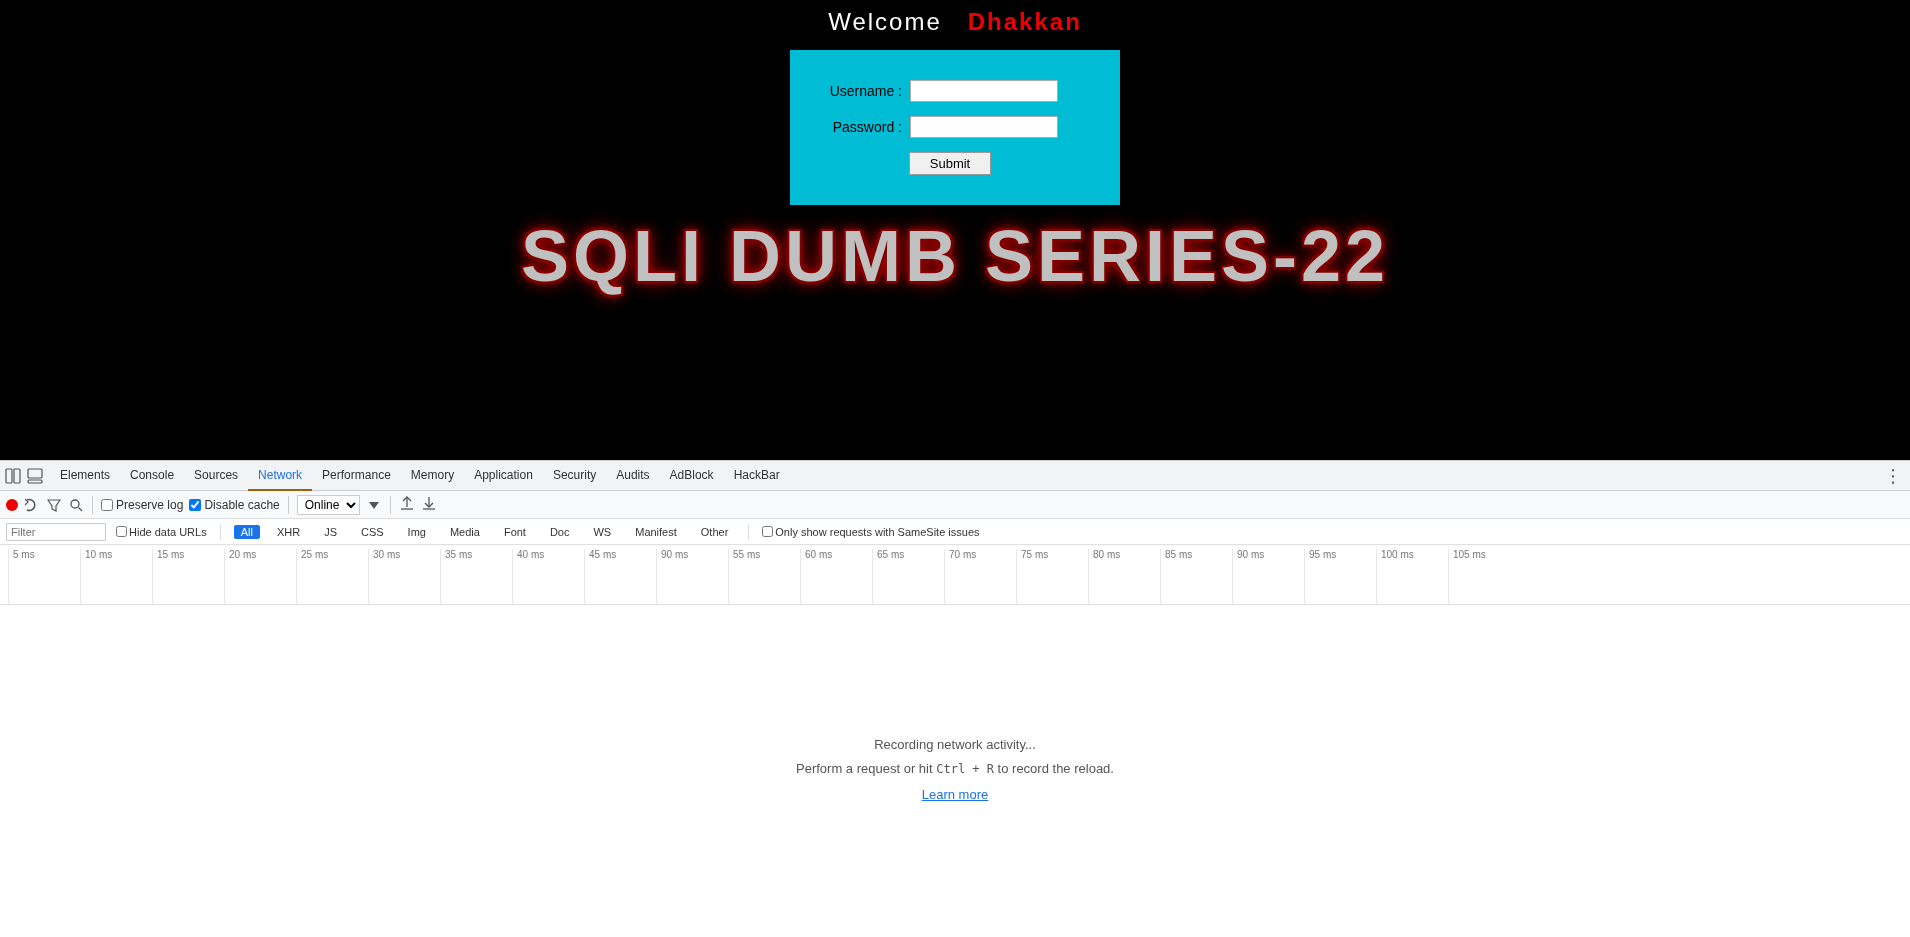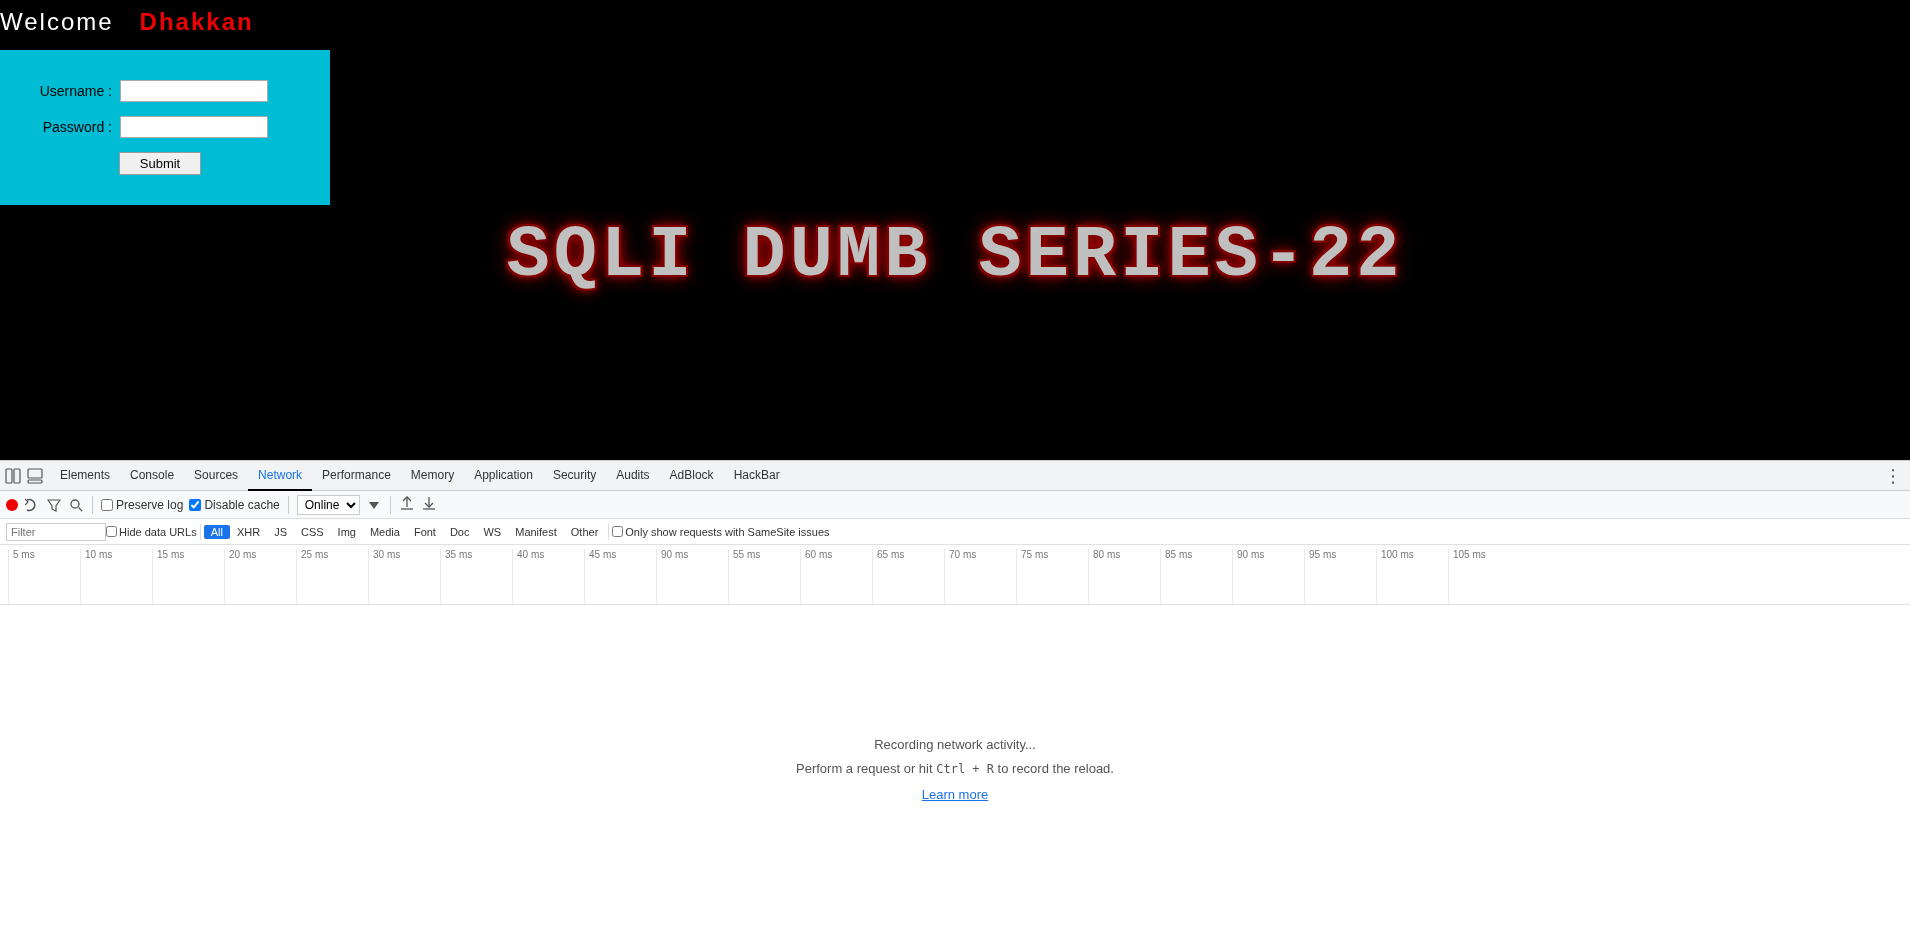--- a/index.html
+++ b/index.html
@@ -6,21 +6,21 @@
     body { width: 1910px; height: 937px; overflow: hidden; background: #000; font-family: Arial, sans-serif; }
 
     
     #browser-page {
       position: relative;
       width: 1910px;
       height: 460px;
       background: #000;
       display: flex;
       flex-direction: column;
-      align-items: flex-start;
+      align-items: center;
     }
 
     #page-header {
       margin-top: 8px;
       font-size: 24px;
       color: #fff;
       letter-spacing: 2px;
     }
 
     #page-header span.dhakkan {
@@ -75,21 +75,21 @@
     }
 
     
     #sqli-title {
       position: absolute;
       top: 215px;
       left: 50%;
       transform: translateX(-50%);
       font-size: 72px;
       font-weight: 900;
-      font-family: Liberation Mono, monospace;
+      font-family: Liberation Sans, sans-serif;
       letter-spacing: 4px;
       white-space: nowrap;
       color: #c0c0c0;
       text-shadow:
         2px 2px 0 #800000,
         -2px -2px 0 #800000,
         2px -2px 0 #800000,
         -2px 2px 0 #800000,
         0 0 10px #c00,
         0 0 20px #a00,
@@ -150,21 +150,21 @@
       font-size: 12px;
       color: #333;
       cursor: pointer;
       border-bottom: 2px solid transparent;
       height: 30px;
       display: flex;
       align-items: center;
     }
 
     .dt-tab.active {
-      border-bottom: 2px solid #000000;
+      border-bottom: 2px solid #a16207;
       color: #1a73e8;
     }
 
     .devtools-right {
       margin-left: auto;
       padding-right: 8px;
       font-size: 18px;
       color: #555;
       cursor: pointer;
     }
@@ -257,21 +257,21 @@
     }
 
     
     #filter-row {
       display: flex;
       align-items: center;
       height: 26px;
       background: #fff;
       border-bottom: 1px solid #e0e0e0;
       padding: 0 6px;
-      gap: 0;
+      gap: 10px;
     }
 
     #filter-input {
       width: 100px;
       height: 18px;
       border: 1px solid #ccc;
       font-size: 11px;
       padding: 0 4px;
       color: #333;
     }

